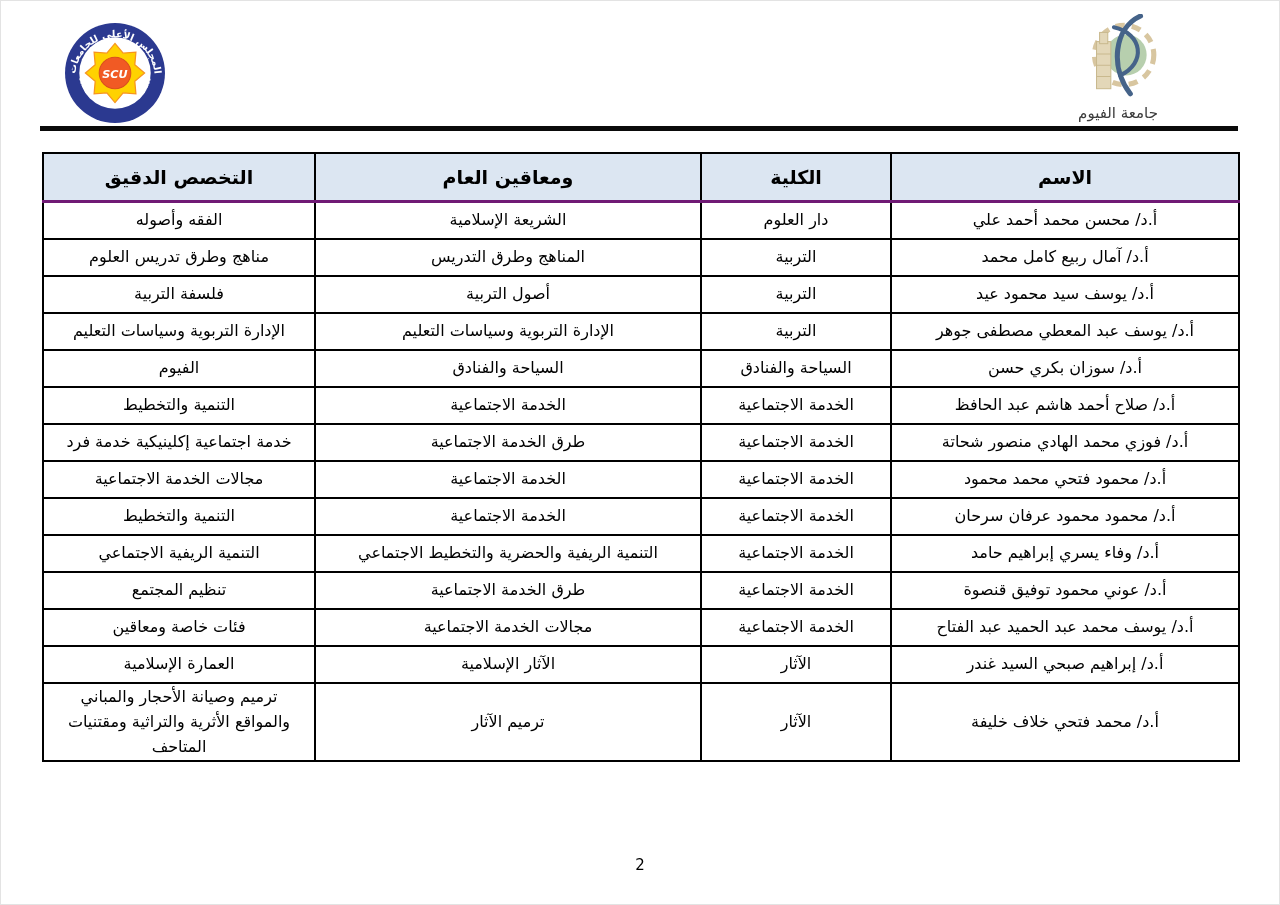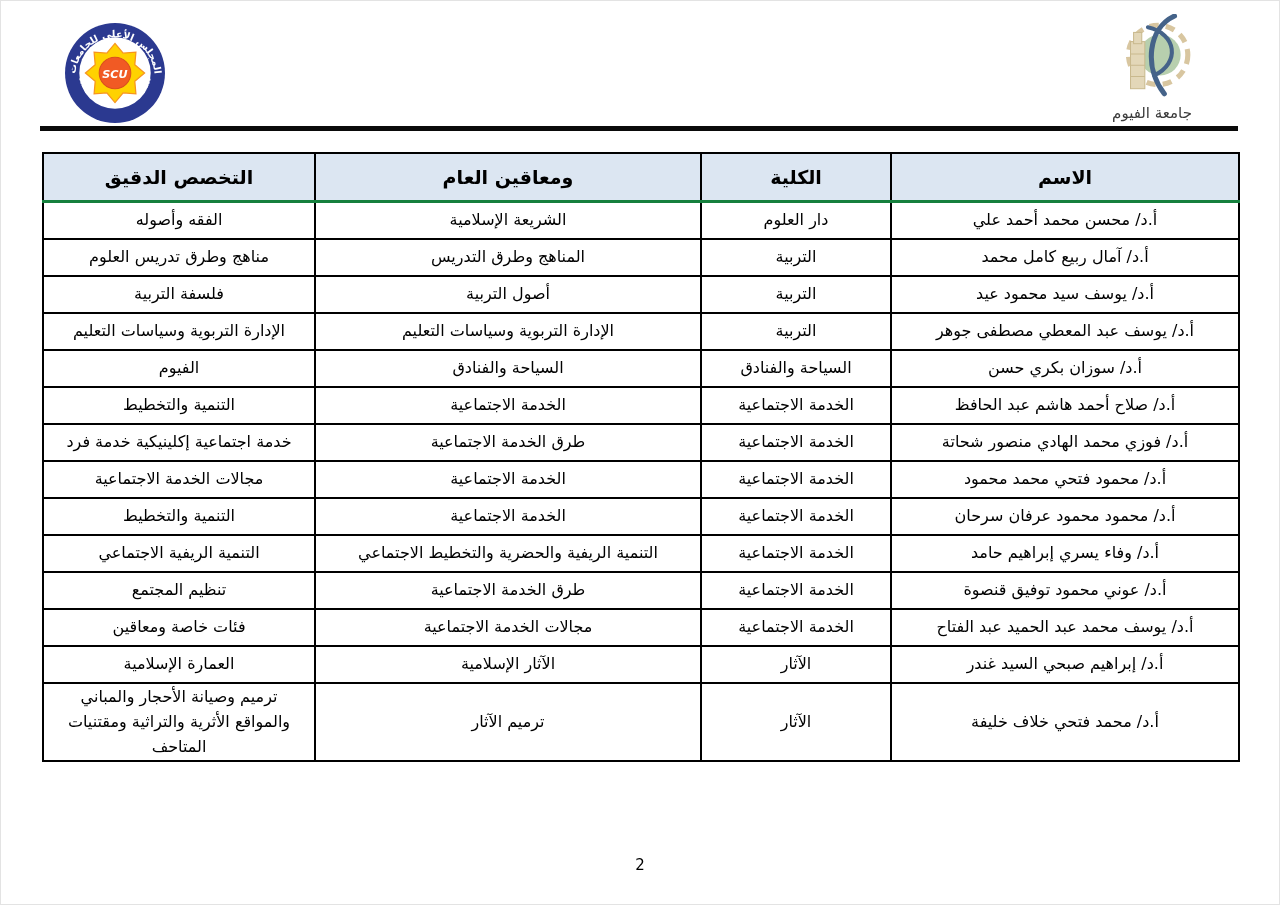--- a/index.html
+++ b/index.html
@@ -3,21 +3,21 @@
 <meta charset="utf-8">
 <style>
   html,body{margin:0;padding:0;}
   body{
     width:1280px;height:905px;background:#ffffff;position:relative;
     font-family:"DejaVu Sans",sans-serif;color:#000;overflow:hidden;
     box-shadow:inset 0 0 0 1px #e3e3e3;
   }
   
   .scu-logo{position:absolute;left:64px;top:22px;width:102px;height:102px;}
-  .fayoum{position:absolute;left:1094px;top:14px;width:116px;text-align:center;}
+  .fayoum{position:absolute;left:1060px;top:14px;width:116px;text-align:center;}
   .fayoum-caption{font-size:15px;color:#3b3b3b;margin-top:-2px;direction:rtl;}
   .title-block{
     position:absolute;left:190px;top:24px;width:900px;
     direction:rtl;text-align:center;font-weight:bold;font-size:19px;line-height:48px;
     white-space:nowrap;
   }
   .rule{position:absolute;left:40px;top:126px;width:1198px;height:5px;background:#0a0a0a;}
   
   .doc-table{
     position:absolute;left:42px;top:152px;width:1196px;
@@ -26,21 +26,21 @@
   .doc-table col.c-name{width:348px;}
   .doc-table col.c-college{width:190px;}
   .doc-table col.c-general{width:386px;}
   .doc-table col.c-precise{width:272px;}
   .doc-table th,.doc-table td{
     border:2px solid #000;text-align:center;vertical-align:middle;
     padding:1px 8px;overflow:hidden;
   }
   .doc-table th{
     height:44px;font-size:19px;font-weight:bold;background:#dce6f2;
-    border-bottom:3px solid #15803d;
+    border-bottom:3px solid #701a75;
   }
   .doc-table td{height:33px;font-size:16px;line-height:1.55;}
   .doc-table tr:last-child td{height:72px;text-align:center;}
   
   .page-number{position:absolute;top:856px;left:0;width:1280px;text-align:center;font-size:15px;}
 </style>
 </head>
 <body>
 
 <div class="scu-logo">

